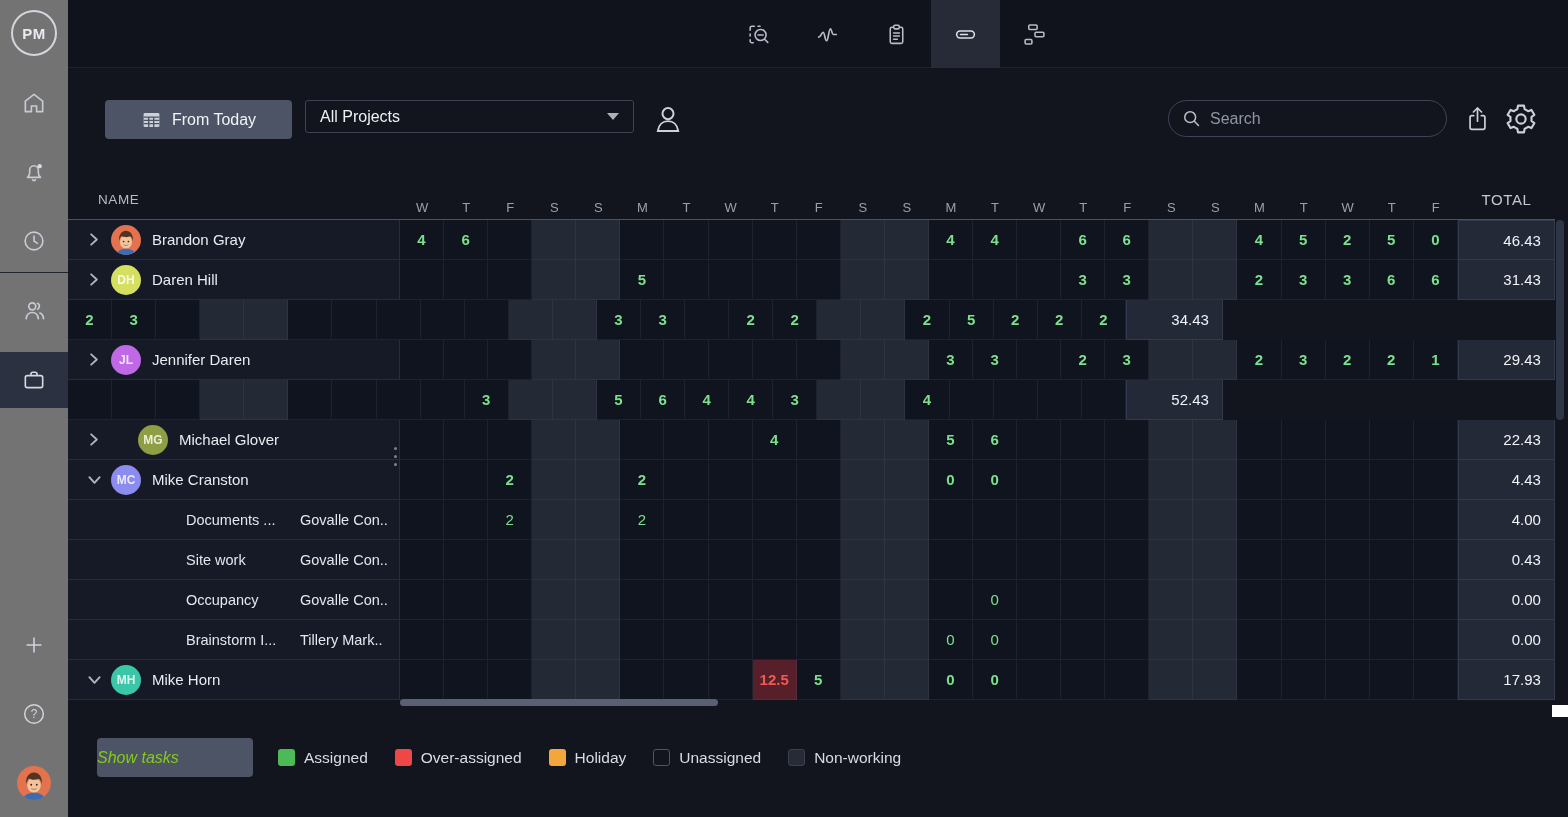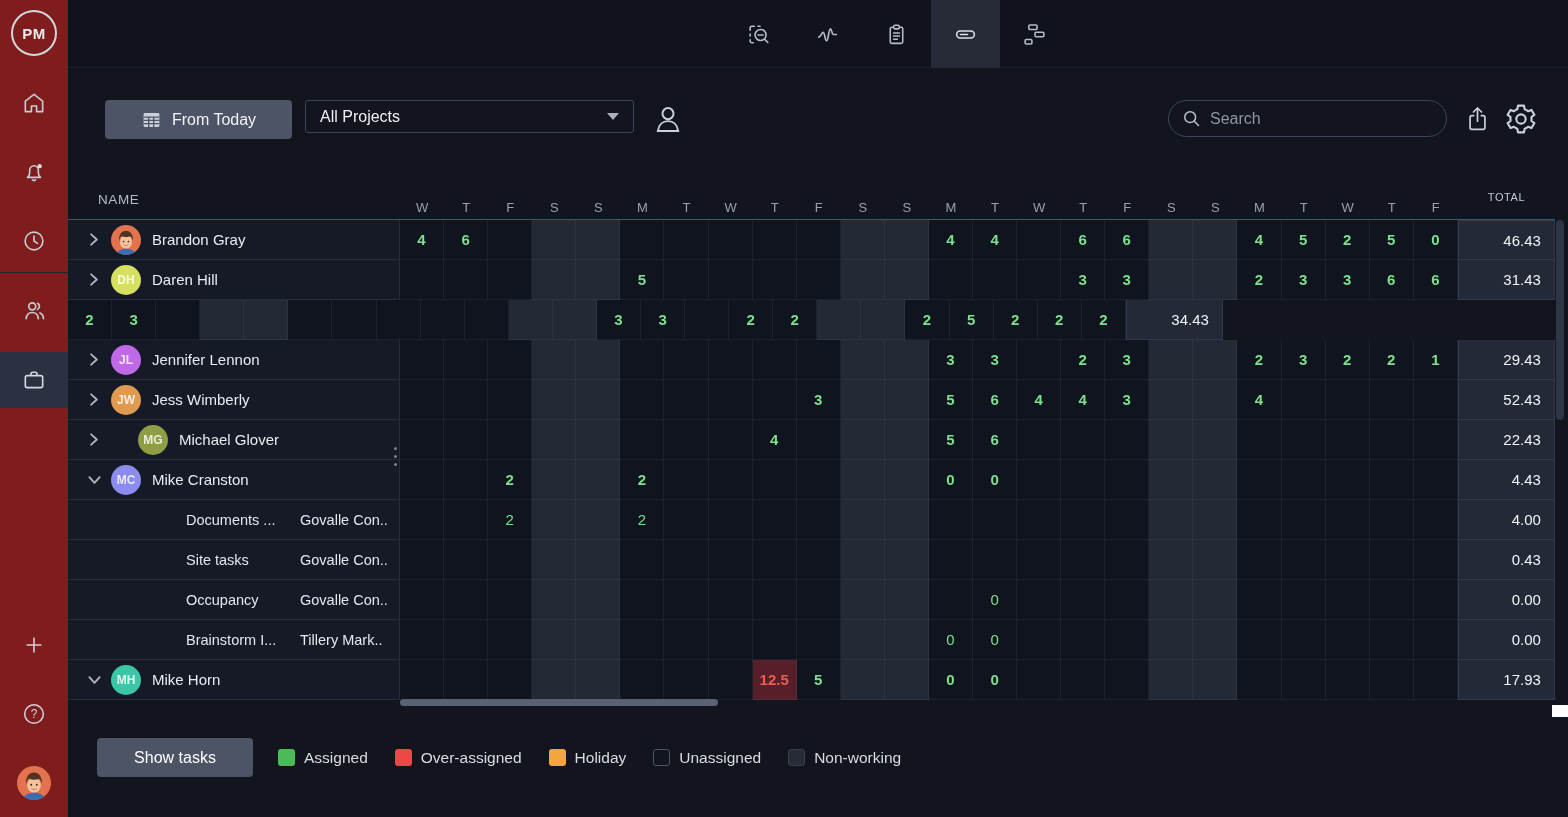--- a/index.html
+++ b/index.html
@@ -1,20 +1,20 @@
 <!DOCTYPE html>
 <html><head>
 <meta charset="utf-8">
 <style>
   html,body{margin:0;padding:0;background:#0b0e15;}
   .app{position:relative;width:1568px;height:817px;background:#12151e;overflow:hidden;
        font-family:"Liberation Sans",sans-serif;color:#e8eaef;}
 
   
-  .sidebar{position:absolute;left:0;top:0;width:68px;height:817px;background:#7f1d1d;}
+  .sidebar{position:absolute;left:0;top:0;width:68px;height:817px;background:#737373;}
   .logo{position:absolute;left:11px;top:10px;width:42px;height:42px;border:2.5px solid #d2d6dd;
         border-radius:50%;display:flex;align-items:center;justify-content:center;
         font-weight:700;font-size:15px;letter-spacing:.5px;color:#e9ebf0;}
   .snav{position:absolute;left:0;width:68px;height:56px;display:flex;align-items:center;justify-content:center;}
   .snav.active{background:#2b3140;}
   .sdivider{position:absolute;left:0;top:272px;width:68px;height:1px;background:#20242f;}
   .savatar{position:absolute;left:17px;top:766px;width:34px;height:34px;border-radius:50%;overflow:hidden;}
 
   
   .topbar{position:absolute;left:68px;top:0;width:1500px;height:68px;background:#10131c;
@@ -35,21 +35,21 @@
   .person-filter{position:absolute;left:648px;top:99px;width:40px;height:40px;display:flex;
                  align-items:center;justify-content:center;cursor:pointer;}
   .search{position:absolute;left:1168px;top:100px;width:279px;height:37px;border:1px solid #3e4557;
           border-radius:19px;display:flex;align-items:center;padding:0 12px;gap:8px;box-sizing:border-box;}
   .search-text{color:#8f96a3;font-size:16px;}
   .hbtn{position:absolute;display:flex;align-items:center;justify-content:center;cursor:pointer;}
 
   
   .name-head{position:absolute;left:98px;top:192px;font-size:13.5px;letter-spacing:.6px;color:#b4bac6;}
   .total-head{position:absolute;left:1458px;top:191px;width:97px;text-align:center;
-              font-size:11px;letter-spacing:.6px;color:#c3c8d2;}
+              font-size:15px;letter-spacing:.6px;color:#c3c8d2;}
   .months{position:absolute;left:400px;top:177px;width:1058px;height:18px;}
   .month{position:absolute;top:0;font-size:15px;color:#ccd1da;white-space:nowrap;}
   .dayletters{position:absolute;left:400px;top:200px;width:1058px;display:flex;}
   .dl{width:44.083px;text-align:center;font-size:13px;color:#99a0ad;}
 
   
   .rows{position:absolute;left:68px;top:219px;width:1487px;border-top:1px solid #0369a1;}
   .grow{display:flex;height:40px;}
   .name-cell{width:332px;box-sizing:border-box;background:#151a26;border-bottom:1px solid #262c3a;
              border-right:1px solid #262c3a;display:flex;align-items:center;padding-left:18px;cursor:pointer;}
@@ -75,22 +75,22 @@
 
   
   .hscroll{position:absolute;left:400px;top:699px;width:318px;height:7px;background:#5a6173;border-radius:4px;cursor:pointer;}
   .vscroll{position:absolute;left:1556px;top:220px;width:8px;height:200px;background:#2e3544;border-radius:4px;cursor:pointer;}
   .corner{position:absolute;left:1552px;top:705px;width:16px;height:12px;background:#ffffff;}
   .drag-dots{position:absolute;left:394px;top:447px;display:flex;flex-direction:column;gap:5px;cursor:pointer;}
   .drag-dots i{width:3px;height:3px;border-radius:50%;background:#7b8292;display:block;}
 
   
   .show-tasks{position:absolute;left:97px;top:738px;width:156px;height:39px;background:#4d5465;
-              border-radius:4px;color:#ffffff;font-size:16px;display:flex;align-items:center;
-              justify-content:center;cursor:pointer;}
+              border-radius:4px;color:#84cc16;font-size:16px;display:flex;align-items:center;
+              cursor:pointer;font-style:italic;}
   .legend{position:absolute;left:278px;top:738px;height:39px;display:flex;align-items:center;gap:27px;}
   .legend-item{display:flex;align-items:center;gap:9px;font-size:15.5px;color:#d9dce2;}
   .sq{width:17px;height:17px;border-radius:3px;box-sizing:border-box;}
 </style>
 </head>
 <body>
 
 <div class="app">
 
   <div class="sidebar">
@@ -437,21 +437,21 @@
         <div class="total-cell">34.43</div>
       </div>
       <div class="grow person">
         <div class="name-cell">
           <span class="chev">
             <svg width="12" height="15" viewBox="0 0 12 16" fill="none" stroke="#aeb4c0" stroke-width="2" stroke-linecap="round" stroke-linejoin="round">
               <path d="M3 2.5l6 5.5-6 5.5"></path>
             </svg>
           </span>
           <span class="avatar" style="background: rgb(191, 105, 230);">JL</span>
-          <span class="pname">Jennifer Lennon</span>
+          <span class="pname">Jennifer Daren</span>
         </div>
         <div class="day-cell"></div>
         <div class="day-cell"></div>
         <div class="day-cell"></div>
         <div class="day-cell weekend"></div>
         <div class="day-cell weekend"></div>
         <div class="day-cell"></div>
         <div class="day-cell"></div>
         <div class="day-cell"></div>
         <div class="day-cell"></div>
@@ -484,29 +484,20 @@
         </div>
         <div class="day-cell">
           <span class="val">2</span>
         </div>
         <div class="day-cell">
           <span class="val">1</span>
         </div>
         <div class="total-cell">29.43</div>
       </div>
       <div class="grow person">
-        <div class="name-cell">
-          <span class="chev">
-            <svg width="12" height="15" viewBox="0 0 12 16" fill="none" stroke="#aeb4c0" stroke-width="2" stroke-linecap="round" stroke-linejoin="round">
-              <path d="M3 2.5l6 5.5-6 5.5"></path>
-            </svg>
-          </span>
-          <span class="avatar" style="background: rgb(223, 154, 79);">JW</span>
-          <span class="pname">Jess Wimberly</span>
-        </div>
         <div class="day-cell"></div>
         <div class="day-cell"></div>
         <div class="day-cell"></div>
         <div class="day-cell weekend"></div>
         <div class="day-cell weekend"></div>
         <div class="day-cell"></div>
         <div class="day-cell"></div>
         <div class="day-cell"></div>
         <div class="day-cell"></div>
         <div class="day-cell">
@@ -656,21 +647,21 @@
         <div class="day-cell weekend"></div>
         <div class="day-cell"></div>
         <div class="day-cell"></div>
         <div class="day-cell"></div>
         <div class="day-cell"></div>
         <div class="day-cell"></div>
         <div class="total-cell">4.00</div>
       </div>
       <div class="grow task">
         <div class="name-cell">
-          <span class="task-label">Site tasks</span>
+          <span class="task-label">Site work</span>
           <span class="proj-label">Govalle Con..</span>
         </div>
         <div class="day-cell"></div>
         <div class="day-cell"></div>
         <div class="day-cell"></div>
         <div class="day-cell weekend"></div>
         <div class="day-cell weekend"></div>
         <div class="day-cell"></div>
         <div class="day-cell"></div>
         <div class="day-cell"></div>

